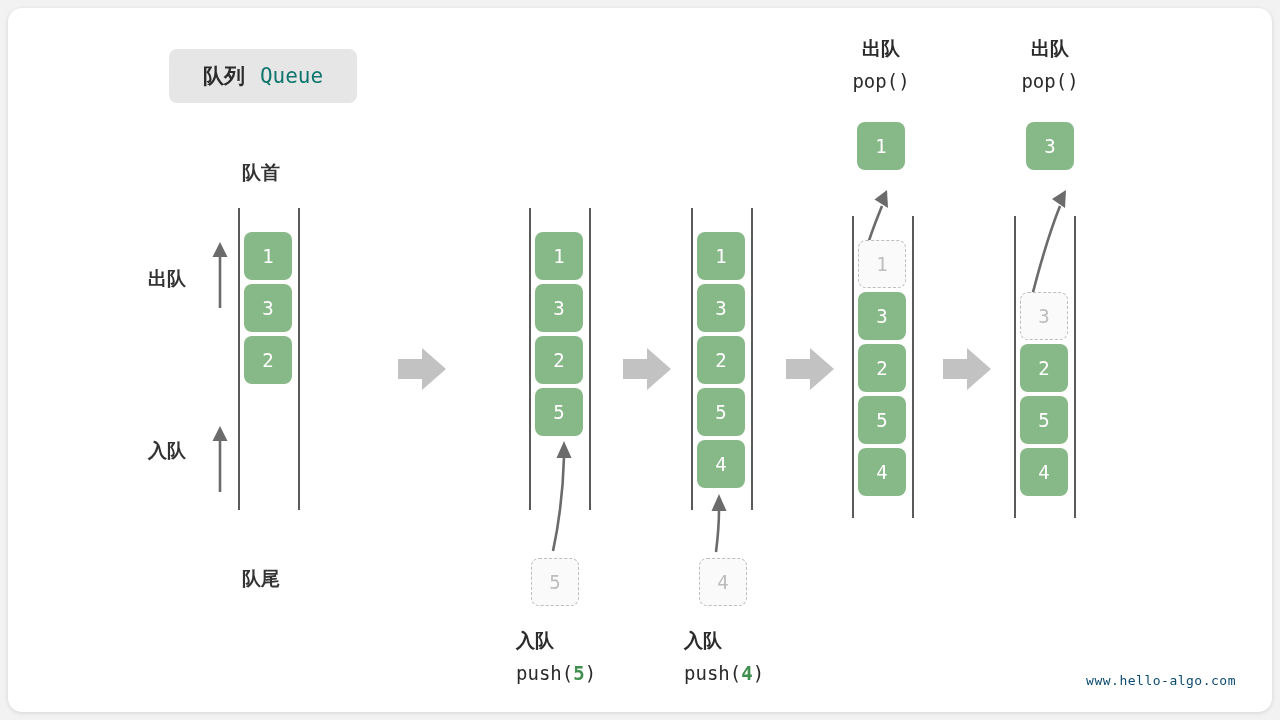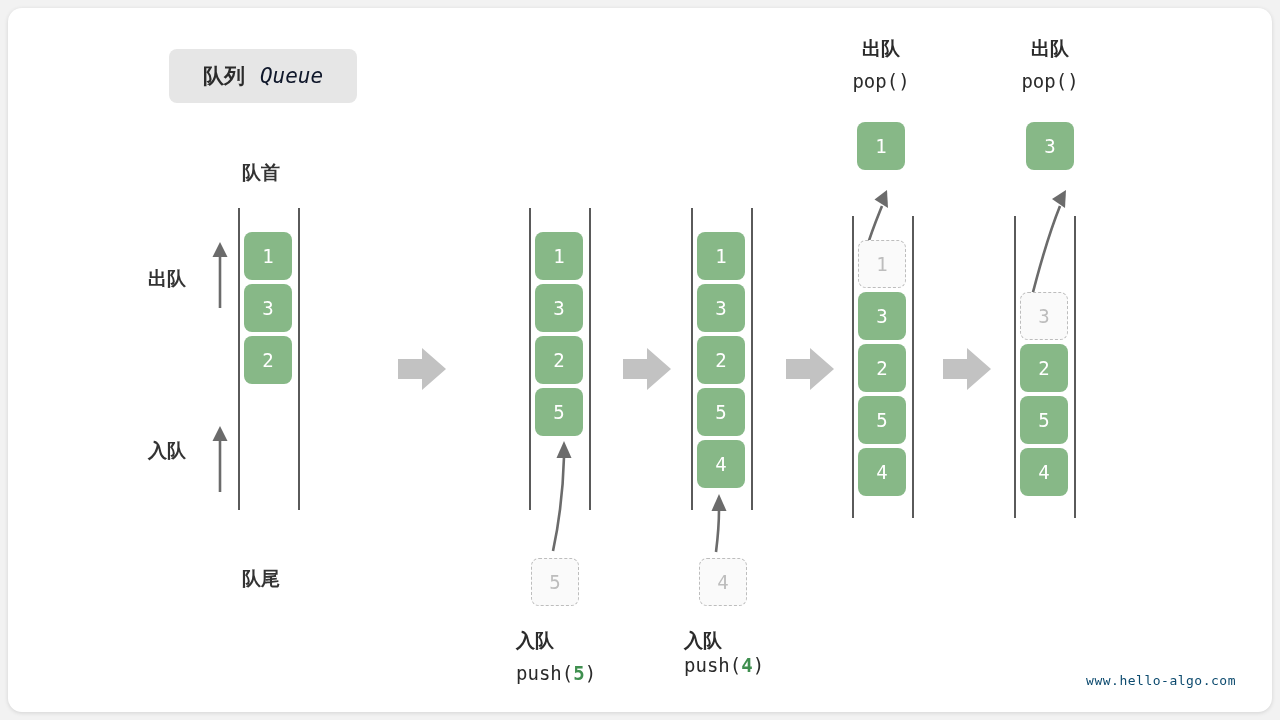--- a/index.html
+++ b/index.html
@@ -17,21 +17,21 @@
   .stage{position:absolute;left:0;top:0;width:1264px;height:704px;}
   .abs{position:absolute;}
 
   
   #title-chip{
     left:161px;top:41px;width:188px;height:54px;
     background:#e6e6e6;border-radius:8px;
     display:flex;align-items:center;justify-content:center;gap:15px;
   }
   #title-chip .cn{font-size:21px;font-weight:bold;color:#2b2b2b;}
-  #title-chip .en{font-size:21px;color:#0f172a;font-family:"DejaVu Sans Mono","Liberation Mono",monospace;font-style:italic;}
+  #title-chip .en{font-size:21px;color:#0f766e;font-family:"DejaVu Sans Mono","Liberation Mono",monospace;}
 
   
   .rail{width:1.6px;background:#5a5a5a;}
 
   
   .cell{
     width:48px;height:48px;border-radius:8px;
     display:flex;align-items:center;justify-content:center;
     font-size:19px;color:#ffffff;
     font-family:"DejaVu Sans Mono","Liberation Mono",monospace;
@@ -126,21 +126,21 @@
   <div class="abs cell filled" style="left:689px;top:380px;">5</div>
   <div class="abs cell filled" style="left:689px;top:432px;">4</div>
 
   <svg class="abs" style="left:676px;top:478px;" width="80" height="70">
     <path d="M32 66 C 34 50, 35 36, 35 24" stroke="#6b6b6b" stroke-width="2.6" fill="none"></path>
     <path d="M35 8 L42.5 25 L27.5 25 Z" fill="#6b6b6b"></path>
   </svg>
   <div class="abs cell ghost" style="left:691px;top:550px;">4</div>
   <div class="abs oplabel" style="left:676px;top:620px;">
     <div><span class="cn">入队</span></div>
-    <div style="margin-top:0;text-align:right;"><span>push(</span><span class="arg">4</span><span>)</span></div>
+    <div style="margin-top:8px;text-align:right;"><span>push(</span><span class="arg">4</span><span>)</span></div>
   </div>
 
   <svg class="abs" style="left:778px;top:338px;" width="50" height="46">
     <path d="M0 13 L24 13 L24 2 L48 23 L24 44 L24 33 L0 33 Z" fill="#c2c2c2"></path>
   </svg>
 
   <div class="abs hdr" style="left:813px;top:24px;width:120px;">
     <div class="cn">出队</div>
     <div class="code">pop()</div>
   </div>

